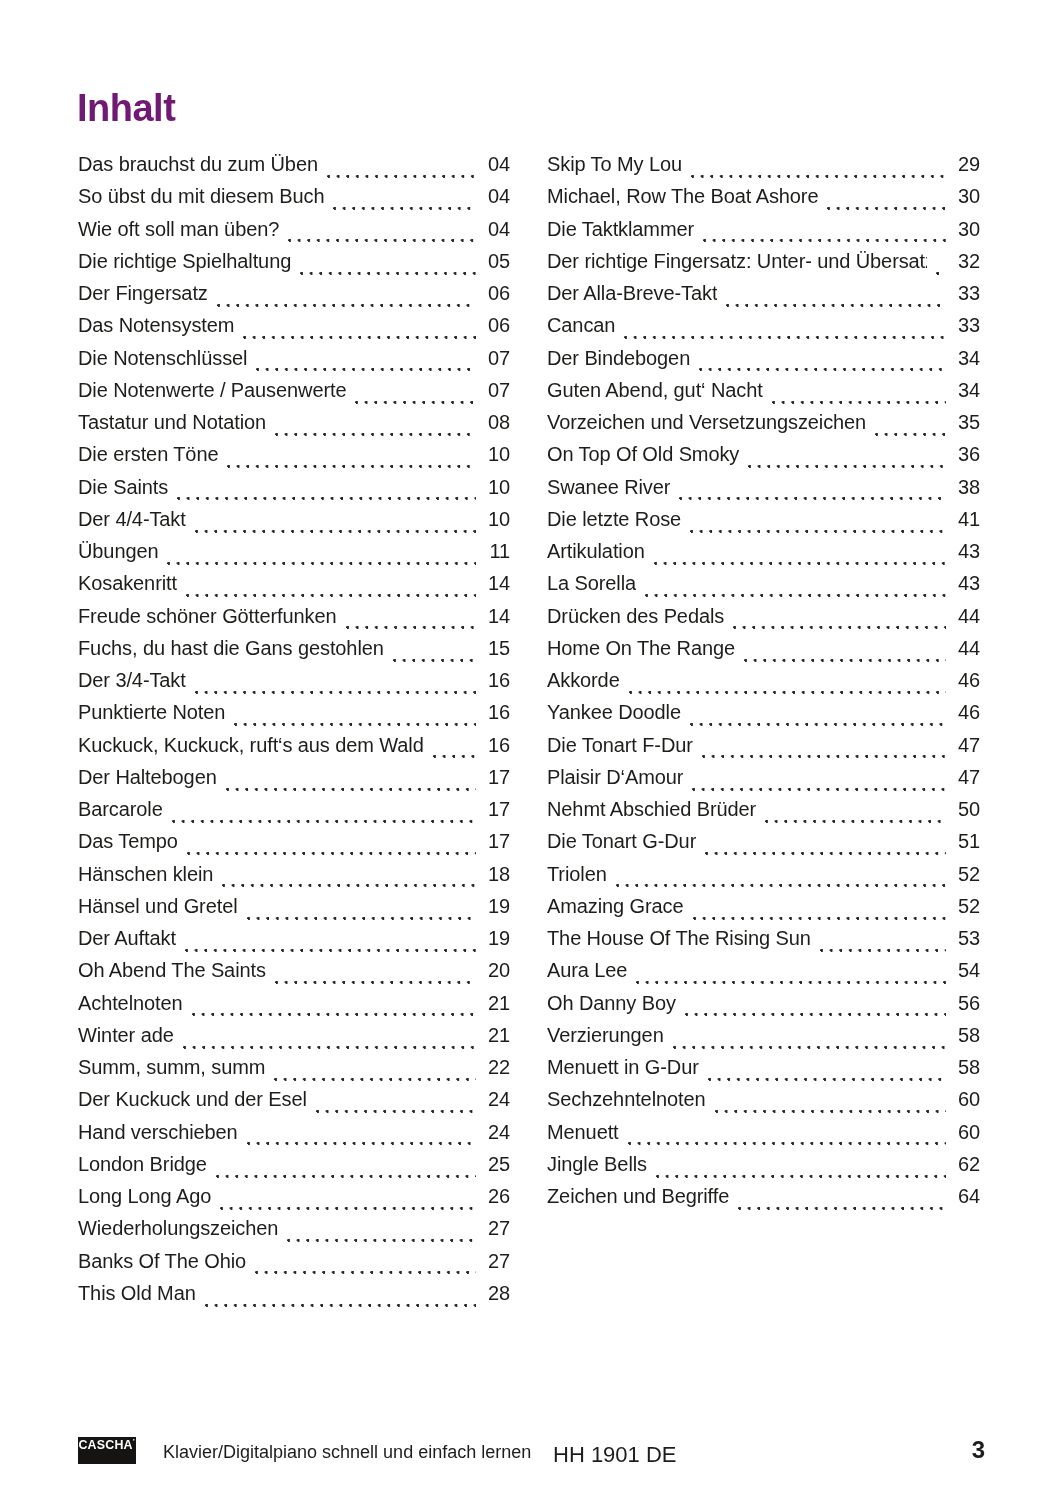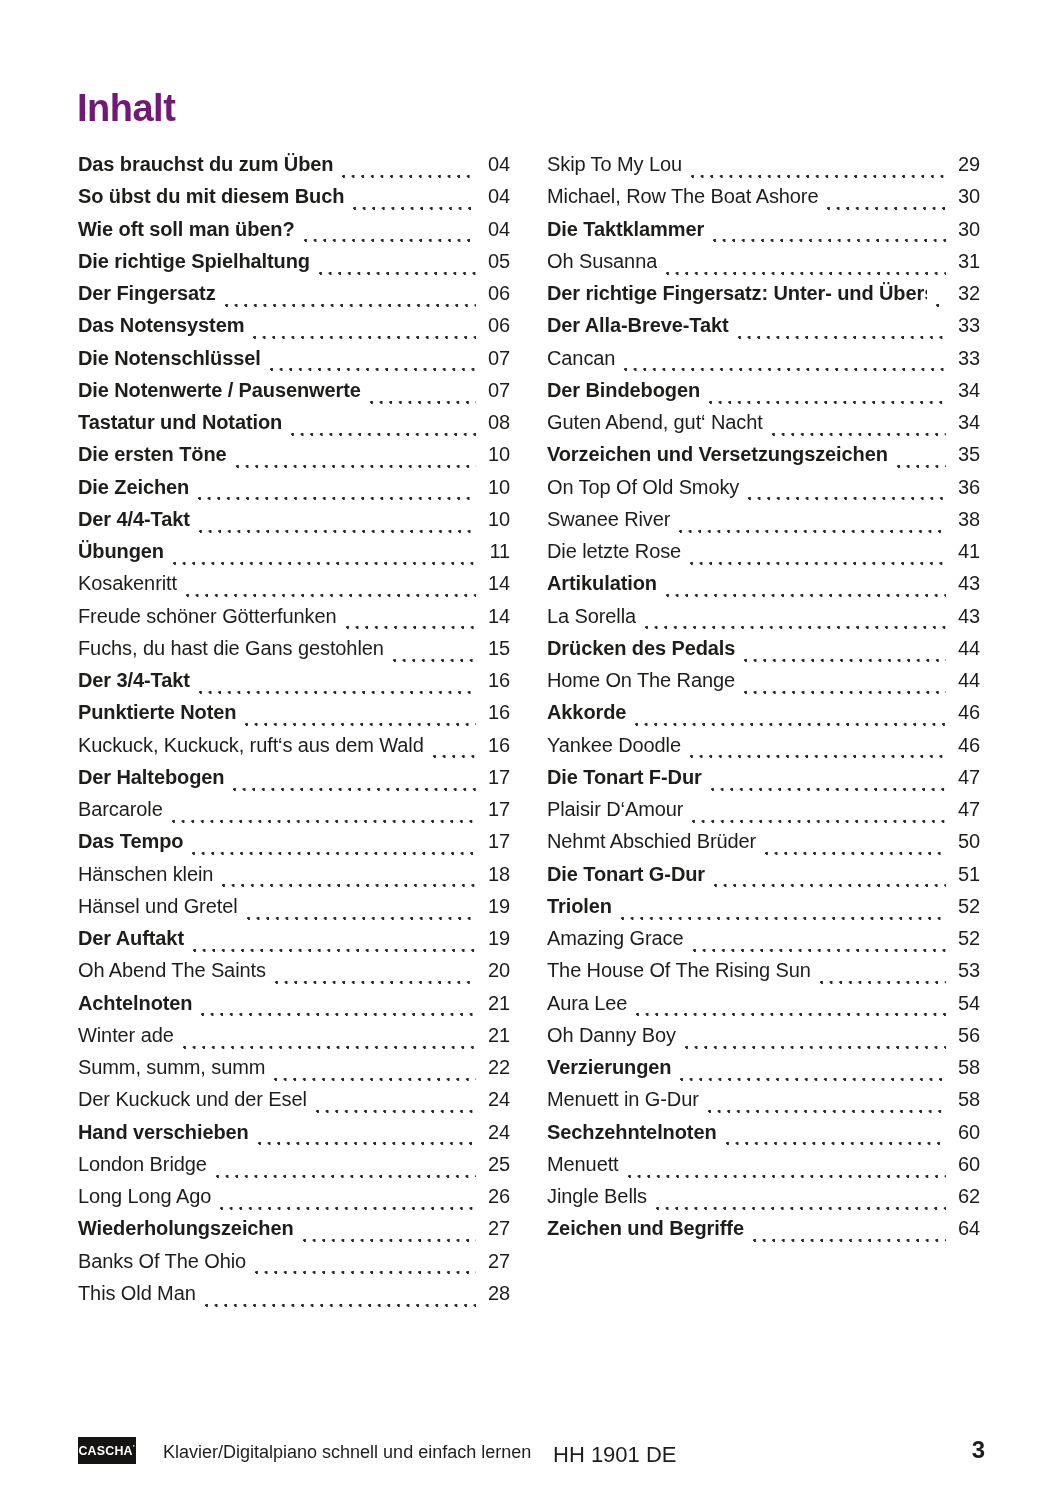--- a/index.html
+++ b/index.html
@@ -14,32 +14,32 @@
   .toc{
     position:absolute;left:78px;top:153px;display:flex;gap:37px;
   }
   .toc-col{width:432px;}
   .toc-col.right{width:433px;}
   .row{
     display:flex;align-items:baseline;height:32.25px;font-size:20px;
     letter-spacing:-0.1px;
   }
   .label{white-space:nowrap;font-weight:400;flex:0 1 auto;overflow:hidden;}
-  .label.bold{font-weight:700;}
+  .label.bold{font-weight:400;}
   .leader{
     flex:1 1 auto;min-width:10px;align-self:flex-end;height:3.4px;
     margin:0 7px 7px 9px;
     background-image:radial-gradient(circle at 1.6px 1.6px,#2a2726 1.45px,rgba(0,0,0,0) 1.65px);
     background-size:9.6px 3.4px;background-repeat:repeat-x;
   }
   .pagenum{flex:0 0 auto;min-width:27px;text-align:right;font-weight:400;}
   .footer{position:absolute;left:78px;top:1436px;width:907px;height:30px;}
   .logo-box{
     position:absolute;left:0;top:1px;width:58px;height:27px;background:#161412;
-    color:#ffffff;display:flex;align-items:center;justify-content:center;
+    color:#ffffff;display:flex;align-items:flex-start;justify-content:center;
   }
   .logo-text{
     font-weight:700;font-size:13.5px;letter-spacing:0.2px;transform:scaleX(0.92);
     white-space:nowrap;
   }
   .logo-mark{font-size:8px;vertical-align:top;line-height:10px;}
   .book-title{position:absolute;left:85px;top:6px;font-size:18px;}
   .catalog-code{position:absolute;left:475px;top:6px;font-size:22px;}
   .folio{position:absolute;right:0;top:0;font-size:24px;font-weight:700;}
 </style>
@@ -94,21 +94,21 @@
         <span class="label bold">Tastatur und Notation</span>
         <span class="leader"></span>
         <span class="pagenum">08</span>
       </div>
       <div class="row">
         <span class="label bold">Die ersten Töne</span>
         <span class="leader"></span>
         <span class="pagenum">10</span>
       </div>
       <div class="row">
-        <span class="label bold">Die Zeichen</span>
+        <span class="label bold">Die Saints</span>
         <span class="leader"></span>
         <span class="pagenum">10</span>
       </div>
       <div class="row">
         <span class="label bold">Der 4/4-Takt</span>
         <span class="leader"></span>
         <span class="pagenum">10</span>
       </div>
       <div class="row">
         <span class="label bold">Übungen</span>
@@ -239,25 +239,20 @@
       </div>
       <div class="row">
         <span class="label">Michael, Row The Boat Ashore</span>
         <span class="leader"></span>
         <span class="pagenum">30</span>
       </div>
       <div class="row">
         <span class="label bold">Die Taktklammer</span>
         <span class="leader"></span>
         <span class="pagenum">30</span>
-      </div>
-      <div class="row">
-        <span class="label">Oh Susanna</span>
-        <span class="leader"></span>
-        <span class="pagenum">31</span>
       </div>
       <div class="row">
         <span class="label bold">Der richtige Fingersatz: Unter- und Übersatz</span>
         <span class="leader"></span>
         <span class="pagenum">32</span>
       </div>
       <div class="row">
         <span class="label bold">Der Alla-Breve-Takt</span>
         <span class="leader"></span>
         <span class="pagenum">33</span>

